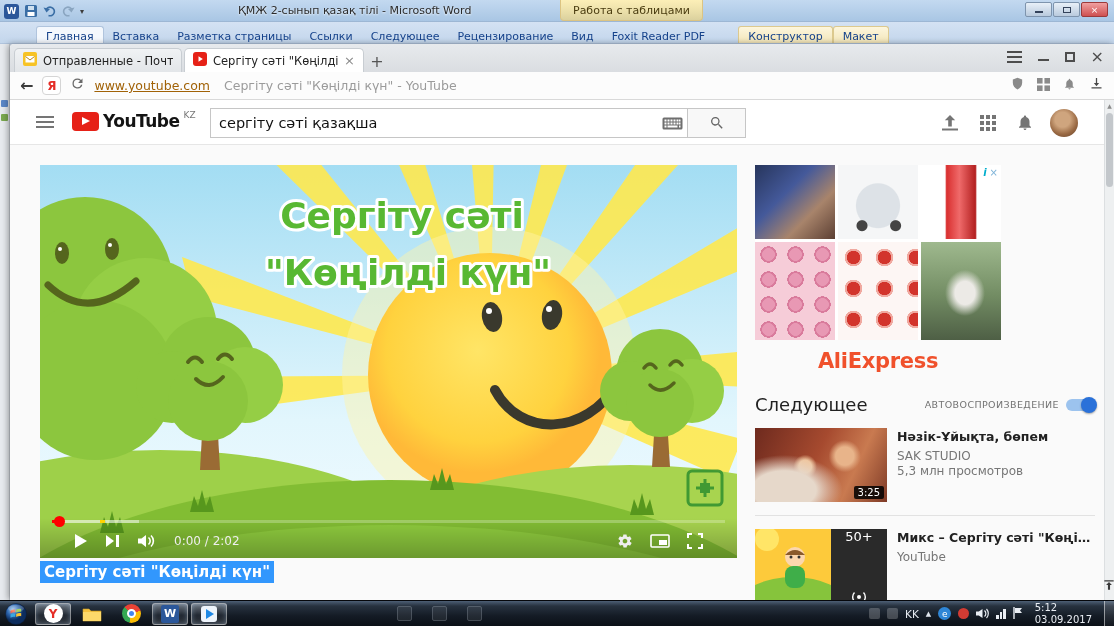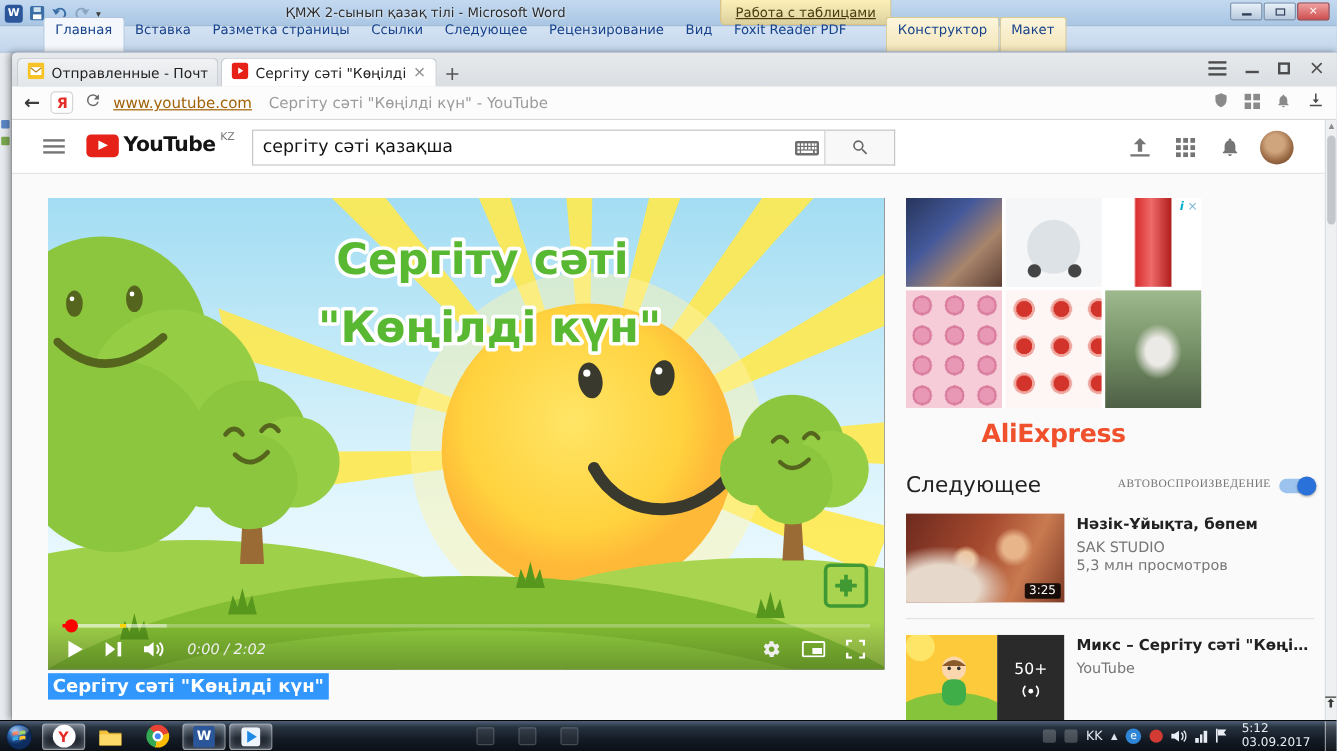--- a/index.html
+++ b/index.html
@@ -8,33 +8,33 @@
   #stage { position:relative; width:1114px; height:626px; background:#cfdcec; overflow:hidden; }
 
   
   .word-titlebar { position:absolute; top:0; left:0; right:0; height:22px;
     background:linear-gradient(#c3d9f0,#a9c6e4); border-bottom:1px solid #9db7d4;
     font-size:11px; color:#2b2b2b; }
   .qat { position:absolute; left:4px; top:2px; display:flex; align-items:center; gap:4px; height:18px; }
   .qat-box { width:15px; height:15px; border-radius:3px; display:grid; place-items:center; }
   .word-app-icon { background:#2b579a; color:#fff; font-size:9px; font-weight:bold; }
   .word-title { position:absolute; left:238px; top:4px; white-space:nowrap; text-shadow:0 1px 2px rgba(255,255,255,.9); }
-  .word-context { position:absolute; left:600px; top:0; height:21px; line-height:21px; padding:0 12px;
+  .word-context { position:absolute; left:560px; top:0; height:21px; line-height:21px; padding:0 12px;
     background:linear-gradient(rgba(255,240,180,.95),rgba(244,214,120,.65));
-    border:1px solid #dcc482; border-top:none; border-radius:0 0 4px 4px; color:#4a3c10;text-decoration:underline; }
+    border:1px solid #dcc482; border-top:none; border-radius:0 0 4px 4px; color:#4a3c10; }
   .word-winbtns { position:absolute; right:6px; top:2px; display:flex; gap:1px; }
   .wbtn { width:27px; height:15px; border:1px solid #7e94ad; border-radius:2px;
     background:linear-gradient(#e8f0f8,#b9cadd); display:grid; place-items:center; font-size:9px; color:#33425a; }
   .wbtn.close { background:linear-gradient(#f0a0a0,#cf5050); color:#fff; border-color:#9c3a3a; }
   .wbtn .minline { width:8px; height:2px; background:#33425a; margin-top:5px; }
   .wbtn .maxbox { width:8px; height:6px; border:1.5px solid #33425a; }
   .word-ribbontabs { position:absolute; top:22px; left:0; right:0; height:22px;
     background:linear-gradient(#d4e2f3,#c3d6ec); border-bottom:1px solid #b0c4dd;
     display:flex; align-items:flex-end; padding-left:36px; font-size:11px; color:#15428b; }
-  .rtab { padding:3px 9px 12px; white-space:nowrap; }
+  .rtab { padding:3px 9px 0; white-space:nowrap; }
   .rtab.active { background:#f4f8fd; border:1px solid #b0c4dd; border-bottom:none; border-radius:3px 3px 0 0; color:#15428b; }
   .rtab.ctx { background:linear-gradient(#fdf6dd,#f2e5b8); border:1px solid #dcc98e; border-bottom:none; border-radius:3px 3px 0 0; }
   .rtab.ctx-first { margin-left:24px; }
 
   
   .left-strip { position:absolute; left:0; top:44px; width:10px; bottom:26px; background:#e7eaee; border-right:1px solid #c9ced4; }
   .strip-ico { position:absolute; left:1px; width:7px; height:7px; border-radius:1px; }
 
   
   .browser { position:absolute; top:44px; left:10px; right:0; bottom:26px; background:#fff;
@@ -90,21 +90,21 @@
   
   .player { position:absolute; left:30px; top:20px; width:697px; height:393px; background:#000; overflow:hidden; }
   .player svg.scene { position:absolute; inset:0; }
   .player-controls { position:absolute; left:0; right:0; bottom:0; height:40px;
     background:linear-gradient(transparent, rgba(0,0,0,.25)); }
   .progress { position:absolute; left:12px; right:12px; top:2px; height:3px; background:rgba(255,255,255,.25); }
   .progress .buffered { position:absolute; left:0; top:0; bottom:0; width:13%; background:rgba(255,255,255,.45); }
   .progress .played { position:absolute; left:0; top:0; bottom:0; width:6px; background:#f00; }
   .progress .ad-marker { position:absolute; left:48px; top:0; bottom:0; width:5px; background:#ffd400; }
   .progress .knob { position:absolute; left:2px; top:-4px; width:11px; height:11px; border-radius:50%; background:#f00; }
-  .ctrl-row { position:absolute; left:0; right:0; bottom:0; height:34px; display:flex; align-items:center; padding:0 16px; gap:17px;font-style:italic; }
+  .ctrl-row { position:absolute; left:0; right:0; bottom:0; height:34px; display:flex; align-items:center; padding:0 34px; gap:17px; }
   .ctrl-spacer { flex:1; }
   .ptime { font-size:12px; color:#eee; white-space:nowrap; }
   .ctrl-btn { display:grid; place-items:center; }
 
   .video-title-sel { position:absolute; left:30px; top:416px; background:#3297fd; color:#fff;
     font-size:15px; font-weight:bold; padding:2px 4px; white-space:nowrap; }
 
   
   .sidebar { position:absolute; left:745px; top:20px; width:340px; }
   .ad-grid { position:relative; width:246px; display:grid; grid-template-columns:repeat(3,80px); grid-template-rows:74px 98px; gap:3px; background:#fff; }
@@ -118,40 +118,40 @@
   .ad4 { background:radial-gradient(circle at 50% 50%, #e898b4 34%, #d97b9c 35% 44%, transparent 45%) 0 0/27px 25px, #f6ccd8; }
   .ad5 { background:radial-gradient(circle at 50% 50%, #d2342c 30%, #f0a9a0 31% 40%, transparent 41%) 0 0/31px 31px, #fdf6f4; }
   .ad6 { background:radial-gradient(ellipse at 55% 52%, #eceae6 16%, transparent 32%),
       linear-gradient(180deg,#9fb98e 0%,#728c63 55%,#4e5f45 100%); }
   .adchoices { position:absolute; right:0; top:0; height:14px; background:#fff; display:flex; align-items:center; gap:3px; padding:0 3px; font-size:10px; }
   .adchoices .ai { color:#00aecd; font-weight:bold; font-style:italic; }
   .adchoices .ax { color:#7fb4d8; }
   .ali-brand { width:246px; margin-top:9px; text-align:center; font-size:21px; font-weight:bold; color:#f0512c; letter-spacing:-.3px; }
   .next-row { margin-top:21px; display:flex; align-items:center; }
   .next-label { font-size:18px; color:#212121; }
-  .auto-wrap { margin-left:auto; display:flex; gap:7px;font-family:Liberation Serif, serif; }
+  .auto-wrap { margin-left:auto; display:flex; gap:7px; }
   .auto-label { font-size:9.5px; color:#737373; letter-spacing:.4px; }
   .toggle { width:29px; height:12px; border-radius:6px; background:#9cc3ee; position:relative; }
   .toggle .tknob { position:absolute; right:-2px; top:-2px; width:16px; height:16px; border-radius:50%; background:#2a71d9; box-shadow:0 1px 2px rgba(0,0,0,.35); }
   .sitem { margin-top:13px; display:flex; gap:10px; }
   .thumb { position:relative; width:132px; height:74px; flex:none; overflow:hidden; }
   .thumb1 { background:
       radial-gradient(ellipse at 22% 84%, #e6d8ca 22%, transparent 40%),
       radial-gradient(circle at 68% 38%, #e8b48a 9%, transparent 16%),
       radial-gradient(circle at 38% 52%, #f0c49a 7%, transparent 13%),
       linear-gradient(115deg,#6e2a1e,#a64a2f 45%,#c97a50 72%,#7e3a26); }
   .duration { position:absolute; right:3px; bottom:3px; background:rgba(0,0,0,.85); color:#fff; font-size:10px; padding:1px 4px; border-radius:2px; }
   .meta { display:flex; flex-direction:column; padding-top:1px; min-width:0; }
   .meta .ttl { font-size:12.5px; font-weight:bold; color:#212121; line-height:16px; white-space:nowrap; overflow:hidden; text-overflow:ellipsis; }
   .meta .chan { font-size:12px; color:#767676; margin-top:4px; }
   .meta .views { font-size:12px; color:#767676; margin-top:1px; }
   .sdivider { margin-top:13px; border-top:1px solid #e2e2e2; }
   .mix-left { position:absolute; left:0; top:0; width:76px; height:74px; }
   .mix-right { position:absolute; right:0; top:0; width:56px; height:74px; background:rgba(12,12,12,.88);
-    display:flex; flex-direction:column; align-items:center; justify-content:center; gap:4px; color:#fff; }
+    display:flex; flex-direction:column; align-items:center; justify-content:space-between; gap:4px; color:#fff; }
   .mix-count { font-size:13px; }
 
   
   .scrollbar { position:absolute; top:56px; right:0; bottom:0; width:10px; background:#eef0f1; border-left:1px solid #dcdfe1; }
   .sb-up { position:absolute; top:2px; left:0; right:0; text-align:center; font-size:6px; color:#8b8b8b; }
   .sb-thumb { position:absolute; top:13px; left:1px; right:1px; height:74px; background:#c3c7cb; border-radius:4px; }
   .sb-top-btn { position:absolute; bottom:4px; left:-3px; }
 
   
   .taskbar { position:absolute; left:0; right:0; bottom:0; height:26px;

